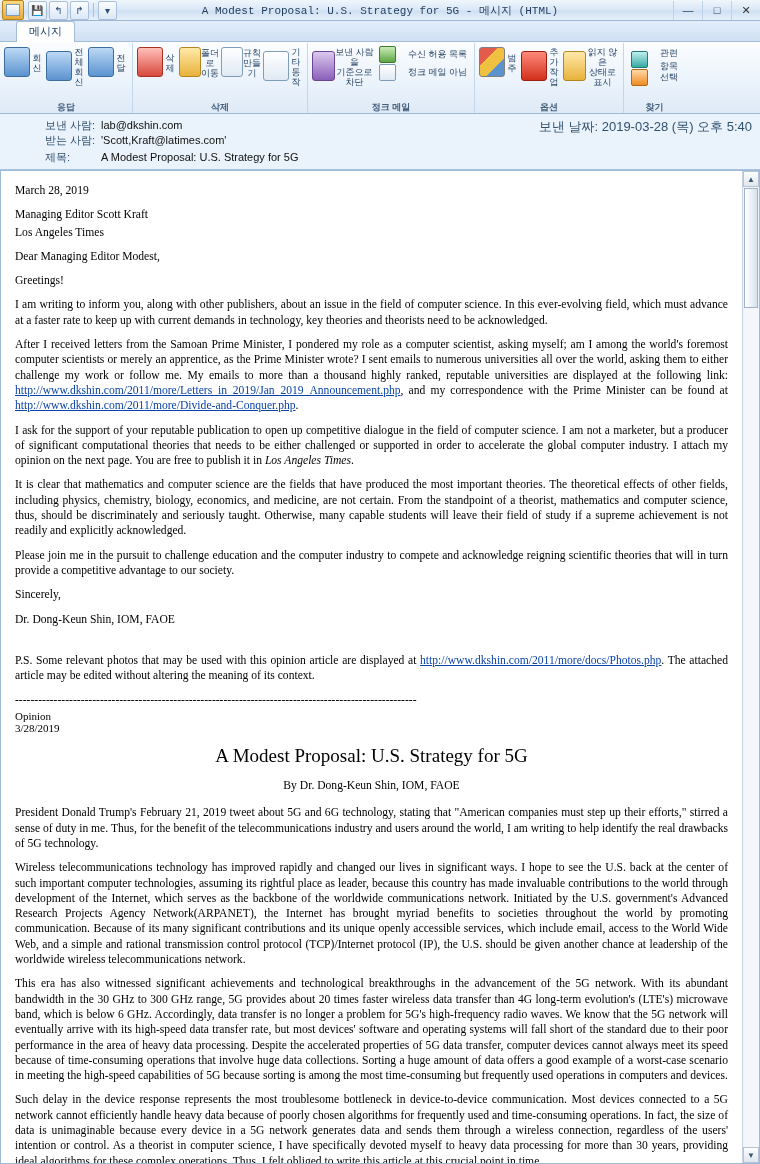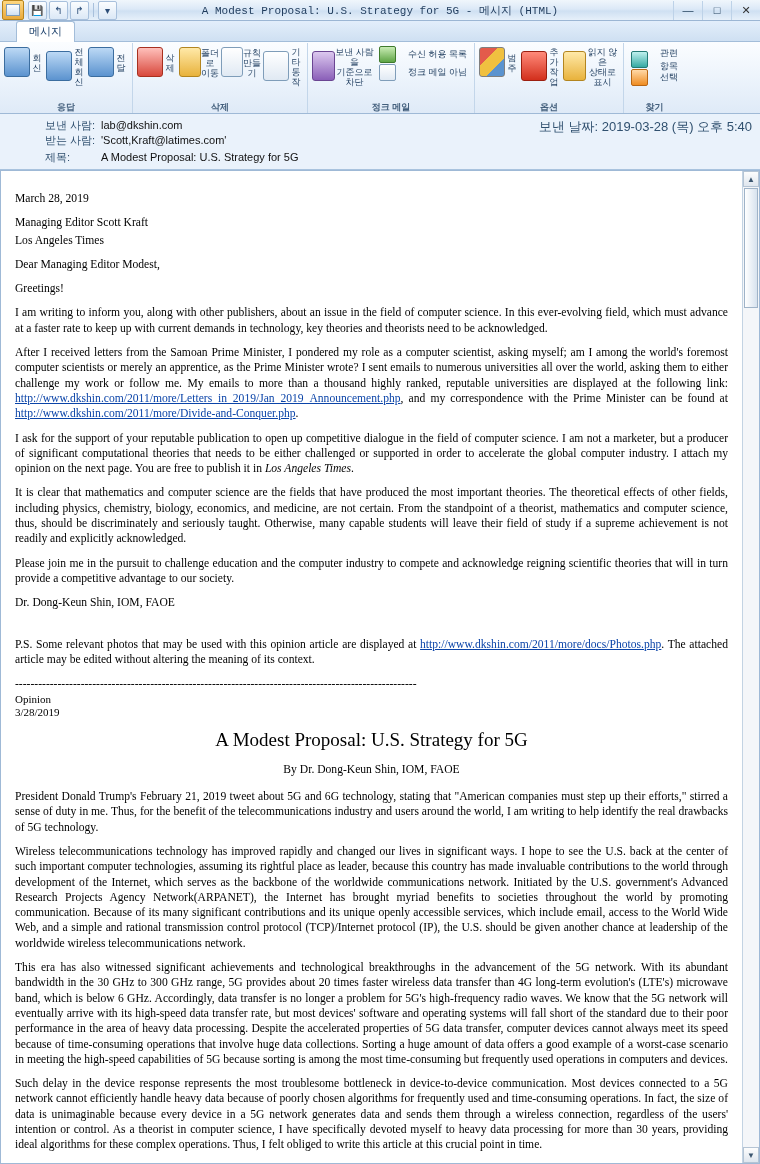--- a/index.html
+++ b/index.html
@@ -172,21 +172,21 @@
     flex: 1 1 auto;
     background: #ffffff;
     border: 1px solid #9fb9d6;
     margin: 0;
     display: flex;
     overflow: hidden;
     position: relative;
   }
   .body {
     flex: 1 1 auto;
-    padding: 20px 14px 10px 14px;
+    padding: 12px 14px 10px 14px;
     font-family: "Liberation Serif", serif;
     font-size: 11.6px;
     line-height: 1.32;
     color: #000;
     overflow: hidden;
     text-align: justify;
   }
   .body p { margin: 0 0 9px 0; }
   .body a { color: #0b44a8; }
   .tight { margin-bottom: 2px !important; }
@@ -390,20 +390,21 @@
 
       <p>I am writing to inform you, along with other publishers, about an issue in the field of computer science. In this ever-evolving field, which must advance at a faster rate to keep up with current demands in technology, key theories and theorists need to be acknowledged.</p>
 
       <p><span>After I received letters from the Samoan Prime Minister, I pondered my role as a computer scientist, asking myself; am I among the world's foremost computer scientists or merely an apprentice, as the Prime Minister wrote? I sent emails to numerous universities all over the world, asking them to either challenge my work or follow me. My emails to more than a thousand highly ranked, reputable universities are displayed at the following link: </span><a href="#">http://www.dkshin.com/2011/more/Letters_in_2019/Jan_2019_Announcement.php</a><span>, and my correspondence with the Prime Minister can be found at </span><a href="#">http://www.dkshin.com/2011/more/Divide-and-Conquer.php</a><span>.</span></p>
 
       <p><span>I ask for the support of your reputable publication to open up competitive dialogue in the field of computer science. I am not a marketer, but a producer of significant computational theories that needs to be either challenged or supported in order to accelerate the global computer industry. I attach my opinion on the next page. You are free to publish it in </span><i>Los Angeles Times</i><span>.</span></p>
 
       <p>It is clear that mathematics and computer science are the fields that have produced the most important theories. The theoretical effects of other fields, including physics, chemistry, biology, economics, and medicine, are not certain. From the standpoint of a theorist, mathematics and computer science, thus, should be discriminately and seriously taught. Otherwise, many capable students will leave their field of study if a supreme achievement is not readily and explicitly acknowledged.</p>
       <p>Please join me in the pursuit to challenge education and the computer industry to compete and acknowledge reigning scientific theories that will in turn provide a competitive advantage to our society.</p>
 
+      <p>Sincerely,</p>
       <p style="margin-bottom:26px">Dr. Dong-Keun Shin, IOM, FAOE</p>
 
       <p><span>P.S. Some relevant photos that may be used with this opinion article are displayed at </span><a href="#">http://www.dkshin.com/2011/more/docs/Photos.php</a><span>. The attached article may be edited without altering the meaning of its context.</span></p>
 
       <p class="sep-line tight">--------------------------------------------------------------------------------------------------------</p>
       <div class="op-label">
         <div>Opinion</div>
         <div>3/28/2019</div>
       </div>
 

